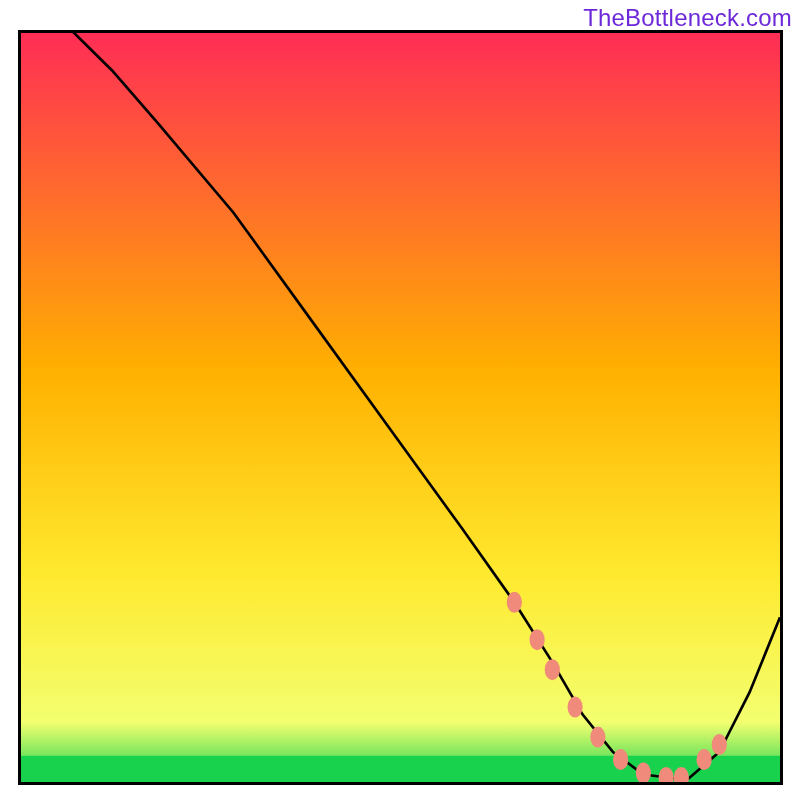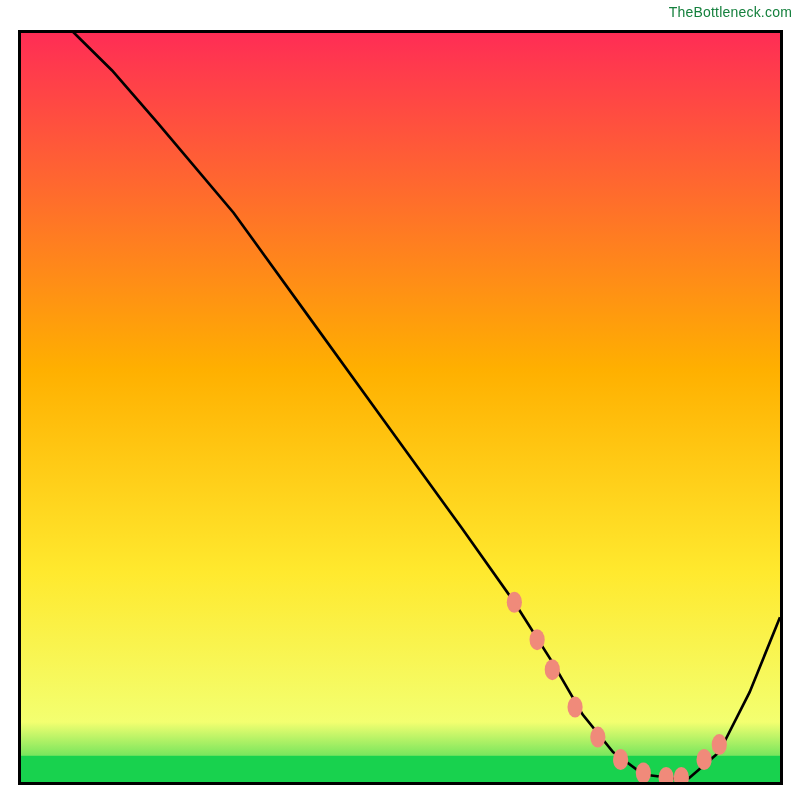--- a/index.html
+++ b/index.html
@@ -14,22 +14,22 @@
   .frame {
     position: relative;
     width: 800px;
     height: 800px;
     box-sizing: border-box;
   }
   .watermark {
     position: absolute;
     top: 4px;
     right: 8px;
-    font-size: 14px;
-    color: #15803d;
+    font-size: 24px;
+    color: #6d28d9;
     letter-spacing: 0.2px;
     font-weight: 500;
     z-index: 10;
   }
   .plot {
     position: absolute;
     left: 18px;
     top: 30px;
     width: 765px;
     height: 755px;

